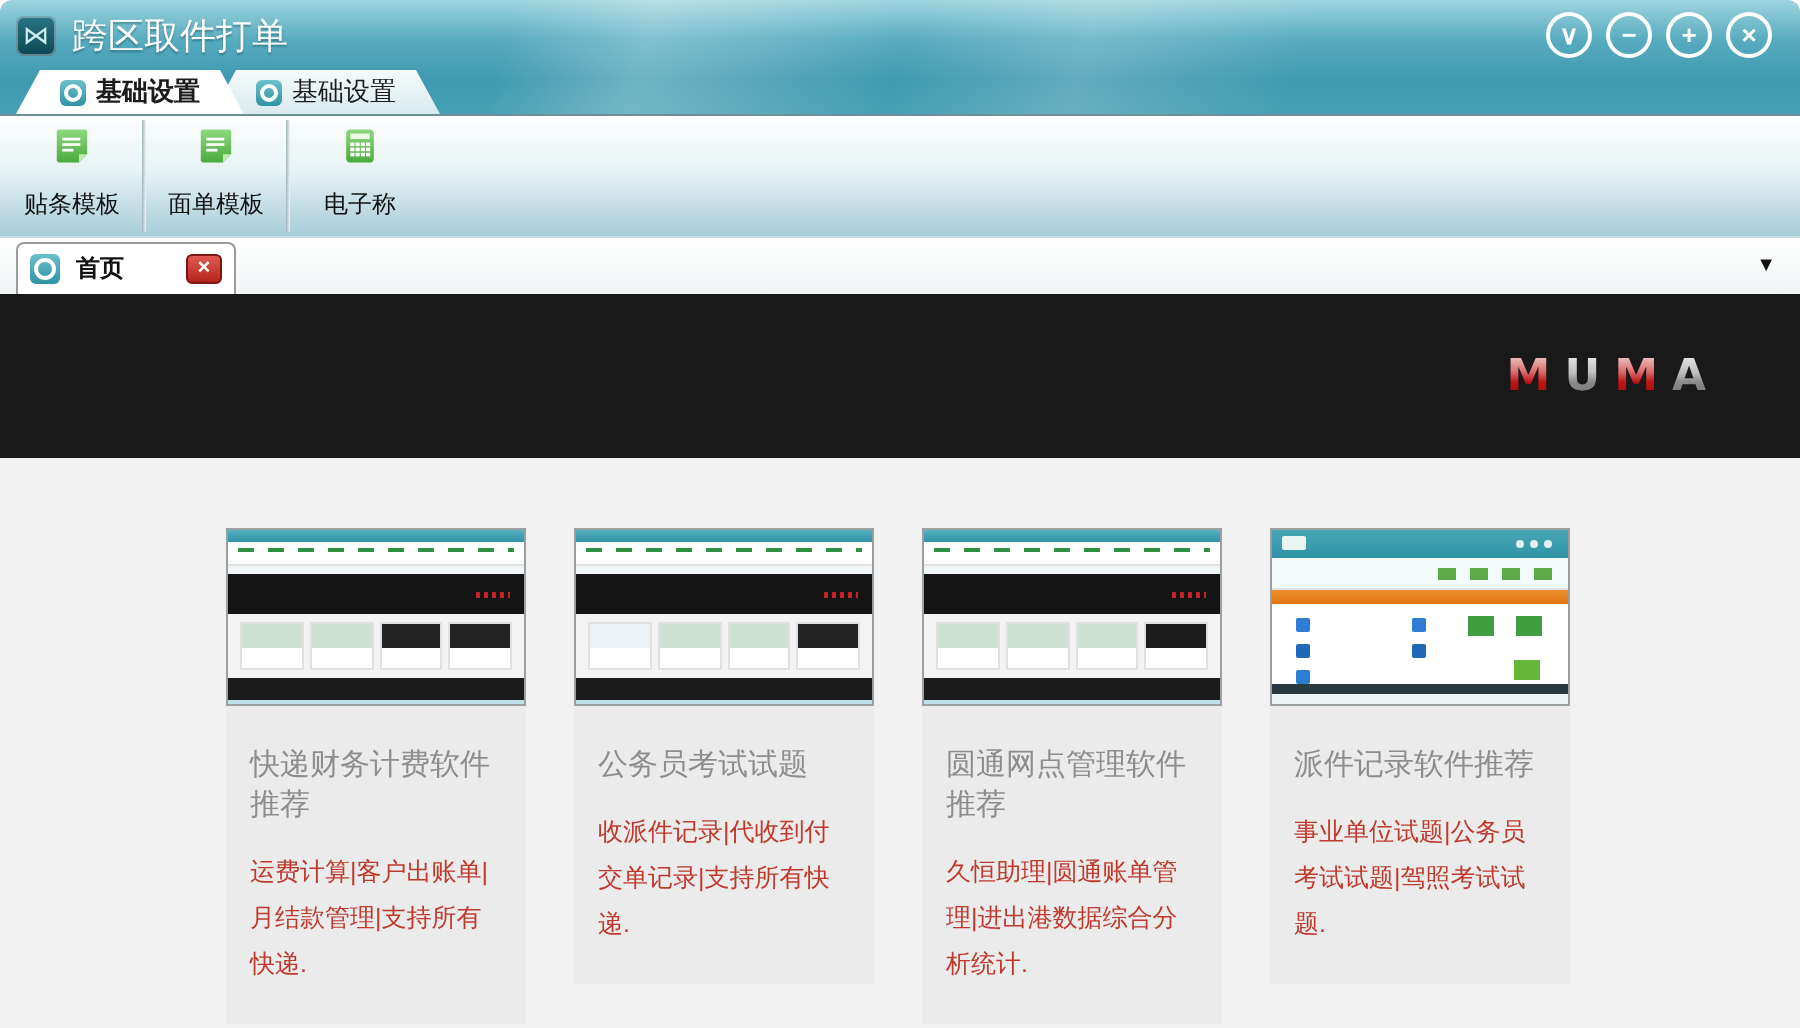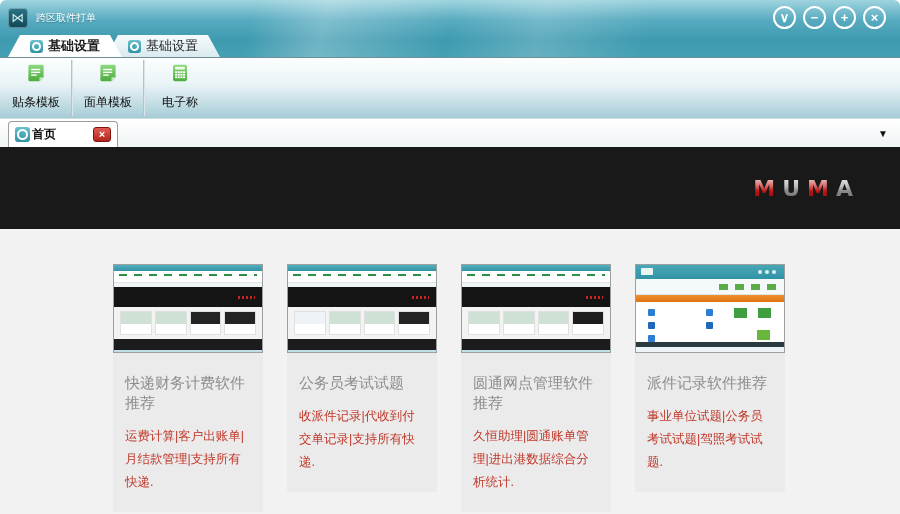--- a/index.html
+++ b/index.html
@@ -8,21 +8,21 @@
 
   
   .header{height:57px;flex:none;position:relative;
     background:
       linear-gradient(105deg, rgba(255,255,255,0) 28%, rgba(255,255,255,.25) 36%, rgba(255,255,255,0) 50%, rgba(255,255,255,.18) 60%, rgba(255,255,255,0) 72%),
       linear-gradient(180deg,#9ed4de 0%,#58abc0 35%,#3e9ab0 70%,#45a0b4 100%);}
   .titlebar{height:35px;display:flex;align-items:center;padding:0 8px;}
   .app-icon{width:20px;height:20px;border-radius:4px;background:linear-gradient(#2a7587,#0d4753);
     color:#cfeef3;font-size:13px;display:flex;align-items:center;justify-content:center;flex:none;
     box-shadow:inset 0 0 0 1px rgba(255,255,255,.35);}
-  .app-title{color:#fff;font-size:10px;margin-left:8px;text-shadow:0 1px 1px rgba(0,60,70,.4);}
+  .app-title{color:#fff;font-size:18px;margin-left:8px;text-shadow:0 1px 1px rgba(0,60,70,.4);}
   .win-controls{margin-left:auto;display:flex;gap:7px;padding-right:6px;}
   .wbtn{width:23px;height:23px;border-radius:50%;border:2px solid #fff;color:#fff;background:transparent;
     display:flex;align-items:center;justify-content:center;font-size:13px;font-weight:bold;
     box-sizing:border-box;cursor:pointer;line-height:1;padding:0;}
 
   .tabs{position:absolute;left:0;bottom:0;display:flex;align-items:flex-end;}
   .tab{position:relative;height:22px;display:flex;align-items:center;gap:5px;padding:0 22px;
     font-size:13px;color:#1c1c1c;margin-left:-16px;
     clip-path:polygon(12px 0,calc(100% - 12px) 0,100% 100%,0 100%);
     background:linear-gradient(#f6fbfc,#d9eaee);
@@ -38,21 +38,21 @@
     display:flex;align-items:stretch;padding-left:2px;}
   .tb-btn{width:68px;display:flex;flex-direction:column;align-items:center;justify-content:flex-end;
     gap:12px;padding:6px 0 7px;font-size:12px;color:#111;background:transparent;border:none;cursor:pointer;
     font-family:inherit;}
   .tb-sep{width:2px;margin:2px 1px;background:linear-gradient(90deg,#9fb4ba,#eef6f8);}
 
   
   .tabstrip{height:28px;flex:none;position:relative;background:linear-gradient(#ffffff,#f0f4f5);}
   .home-tab{position:absolute;left:8px;top:2px;height:26px;width:110px;background:#fff;
     border:1px solid #9c9c9c;border-bottom:none;border-radius:4px 4px 0 0;box-sizing:border-box;
-    display:flex;align-items:center;gap:2px;padding:0 6px;z-index:2;cursor:pointer;}
+    display:flex;align-items:center;gap:8px;padding:0 6px;z-index:2;cursor:pointer;}
   .home-tab .ring{width:15px;height:15px;}
   .home-label{font-size:12px;font-weight:bold;color:#111;}
   .close-btn{margin-left:auto;width:18px;height:15px;border-radius:3px;border:1px solid #7e150f;
     background:linear-gradient(#e05a52,#b3241c);color:#fff;font-size:11px;font-weight:bold;line-height:1;
     display:flex;align-items:center;justify-content:center;cursor:pointer;padding:0;box-sizing:border-box;}
   .strip-overflow{position:absolute;right:10px;top:50%;transform:translateY(-50%);font-size:10px;color:#111;
     background:none;border:none;cursor:pointer;padding:2px;}
 
   
   .banner{height:82px;flex:none;background:#191919;display:flex;align-items:center;justify-content:flex-end;

